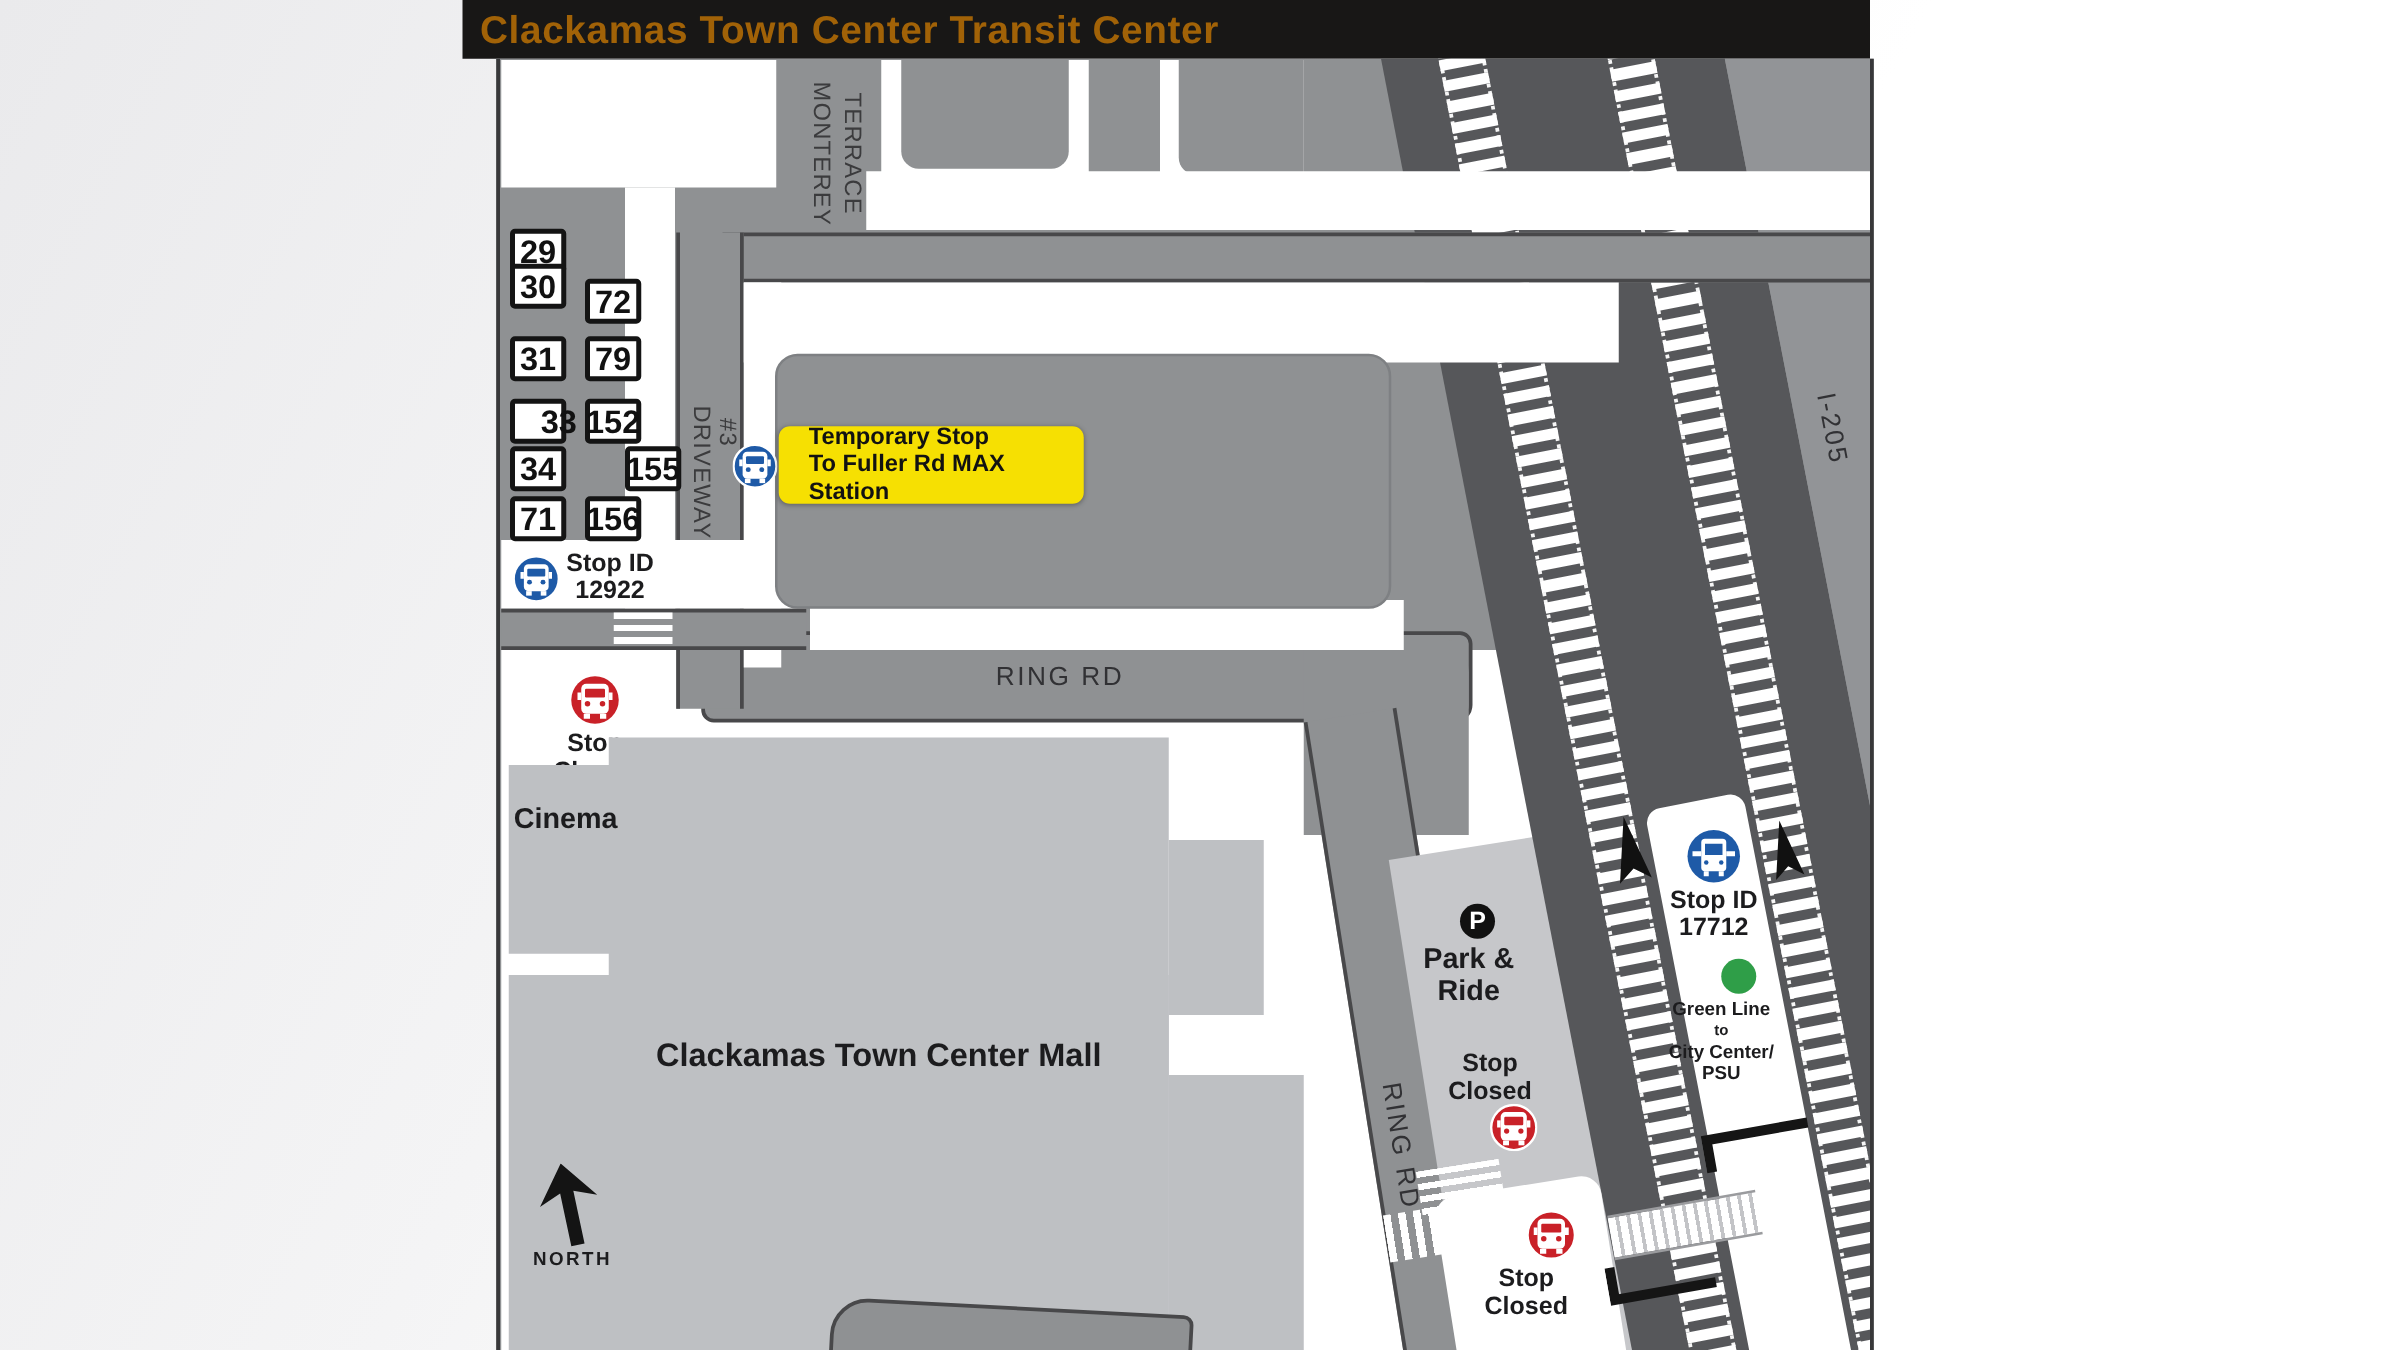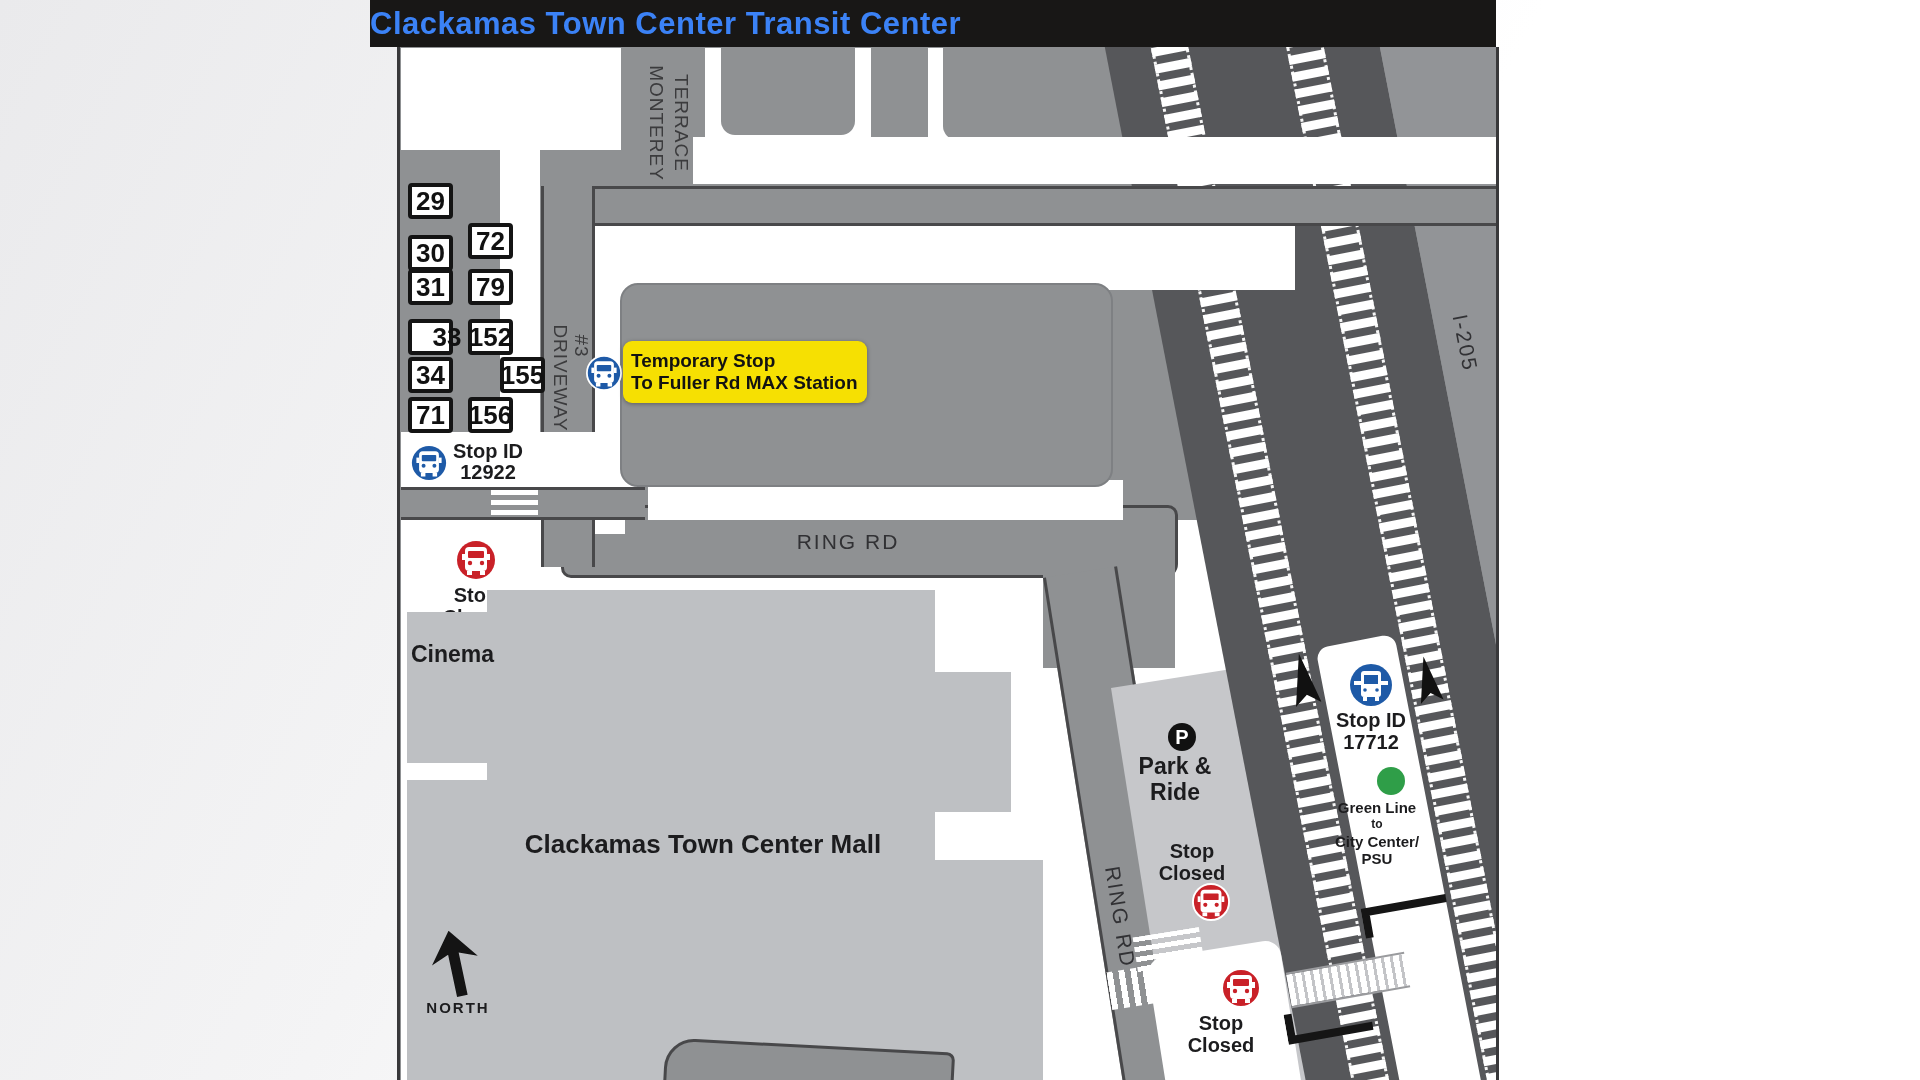--- a/index.html
+++ b/index.html
@@ -2,21 +2,21 @@
 <html><head>
 <meta charset="utf-8">
 <style>
   html,body{margin:0;padding:0;}
   body{width:1920px;height:1080px;background:#ffffff;position:relative;overflow:hidden;
        font-family:"Liberation Sans", sans-serif;}
   .page-wash{position:absolute;inset:0;background:linear-gradient(118deg,#eaeaec 0%,#f4f4f5 35%,#ffffff 62%);}
   .abs{position:absolute;}
   
   .titlebar{position:absolute;left:370px;top:0;width:1126px;height:47px;background:#181716;
-            color:#3b82f6;font-weight:bold;font-size:31px;line-height:47px;
+            color:#a16207;font-weight:bold;font-size:31px;line-height:47px;padding-left:14px;
             box-sizing:border-box;letter-spacing:.5px;}
   
   .mapbody{position:absolute;left:397px;top:47px;width:1096px;height:1033px;background:#8f9193;
            overflow:hidden;border-left:3px solid #38383a;border-right:3px solid #38383a;box-sizing:content-box;}
   .white{background:#ffffff;}
   .roadgray{background:#8f9193;}
   .building{background:#bec0c3;}
   .pr-lot{background:#c6c7ca;}
   .inset{background:#8f9193;}
   
@@ -32,21 +32,21 @@
             border-radius:12px 12px 0 0;}
   
   .street{color:#313134;font-size:21px;letter-spacing:2px;text-align:center;}
   .street-v{color:#3b3b3d;font-size:19px;letter-spacing:1px;text-align:center;transform:rotate(90deg);}
   .maplabel{color:#1c1c1e;font-weight:bold;text-align:center;}
   .badge{position:absolute;width:45px;height:36px;background:#fff;border:4px solid #141414;
          border-radius:4px;box-sizing:border-box;display:flex;align-items:center;justify-content:center;
          font-weight:bold;font-size:26px;color:#111;}
   .yellowbox{position:absolute;left:223px;top:294px;width:244px;height:62px;background:#f6e002;
              border-radius:9px;box-shadow:0 1px 4px rgba(0,0,0,.35);display:flex;flex-direction:column;
-             justify-content:center;padding-left:8px;box-sizing:border-box;}
+             justify-content:center;padding-left:24px;box-sizing:border-box;}
   .yellowbox div{font-weight:bold;font-size:19px;color:#121212;line-height:22px;}
   .roadline{border-top:3px solid #48484a;border-bottom:3px solid #48484a;box-sizing:border-box;}
   .cross-v{background:repeating-linear-gradient(to bottom,#ffffff 0 5px,rgba(0,0,0,0) 5px 10px);}
   .cross-h{background:repeating-linear-gradient(to right,#ffffff 0 6px,rgba(0,0,0,0) 6px 12px);}
   .pathstripe{background:repeating-linear-gradient(to right,#ffffff 0 6px,#c3c4c7 6px 9px);
               border-top:2px solid #9a9b9e;border-bottom:2px solid #9a9b9e;box-sizing:border-box;}
   .picon{position:absolute;width:28px;height:28px;border-radius:50%;background:#111;color:#fff;
          font-weight:bold;font-size:20px;display:flex;align-items:center;justify-content:center;}
   .greendot{position:absolute;width:28px;height:28px;border-radius:50%;background:#2f9e48;}
   svg{display:block;}
@@ -102,21 +102,21 @@
 
   <div class="abs street-v" style="left:186px;top:65px;width:140px;">MONTEREY</div>
   <div class="abs street-v" style="left:211px;top:65px;width:140px;">TERRACE</div>
   <div class="abs street-v" style="left:70px;top:320px;width:180px;">DRIVEWAY</div>
   <div class="abs street-v" style="left:151px;top:288px;width:60px;">#3</div>
   <div class="abs street" style="left:1005px;top:284px;width:120px;transform:rotate(79deg);">I-205</div>
   <div class="abs street" style="left:393px;top:483px;width:110px;">RING RD</div>
   <div class="abs street" style="left:660px;top:858px;width:120px;transform:rotate(81deg);">RING RD</div>
 
   <div class="badge" style="left:8px;top:136px;">29</div>
-  <div class="badge" style="left:8px;top:188px;text-align:right;">30</div>
+  <div class="badge" style="left:8px;top:164px;text-align:right;">30</div>
   <div class="badge" style="left:8px;top:222px;">31</div>
   <div class="badge" style="left:8px;top:272px;padding-left:33px;">33</div>
   <div class="badge" style="left:8px;top:310px;">34</div>
   <div class="badge" style="left:8px;top:350px;">71</div>
   <div class="badge" style="left:68px;top:176px;">72</div>
   <div class="badge" style="left:68px;top:222px;">79</div>
   <div class="badge" style="left:68px;top:272px;">152</div>
   <div class="badge" style="left:68px;top:310px;margin-left:32px;">155</div>
   <div class="badge" style="left:68px;top:350px;">156</div>
 

